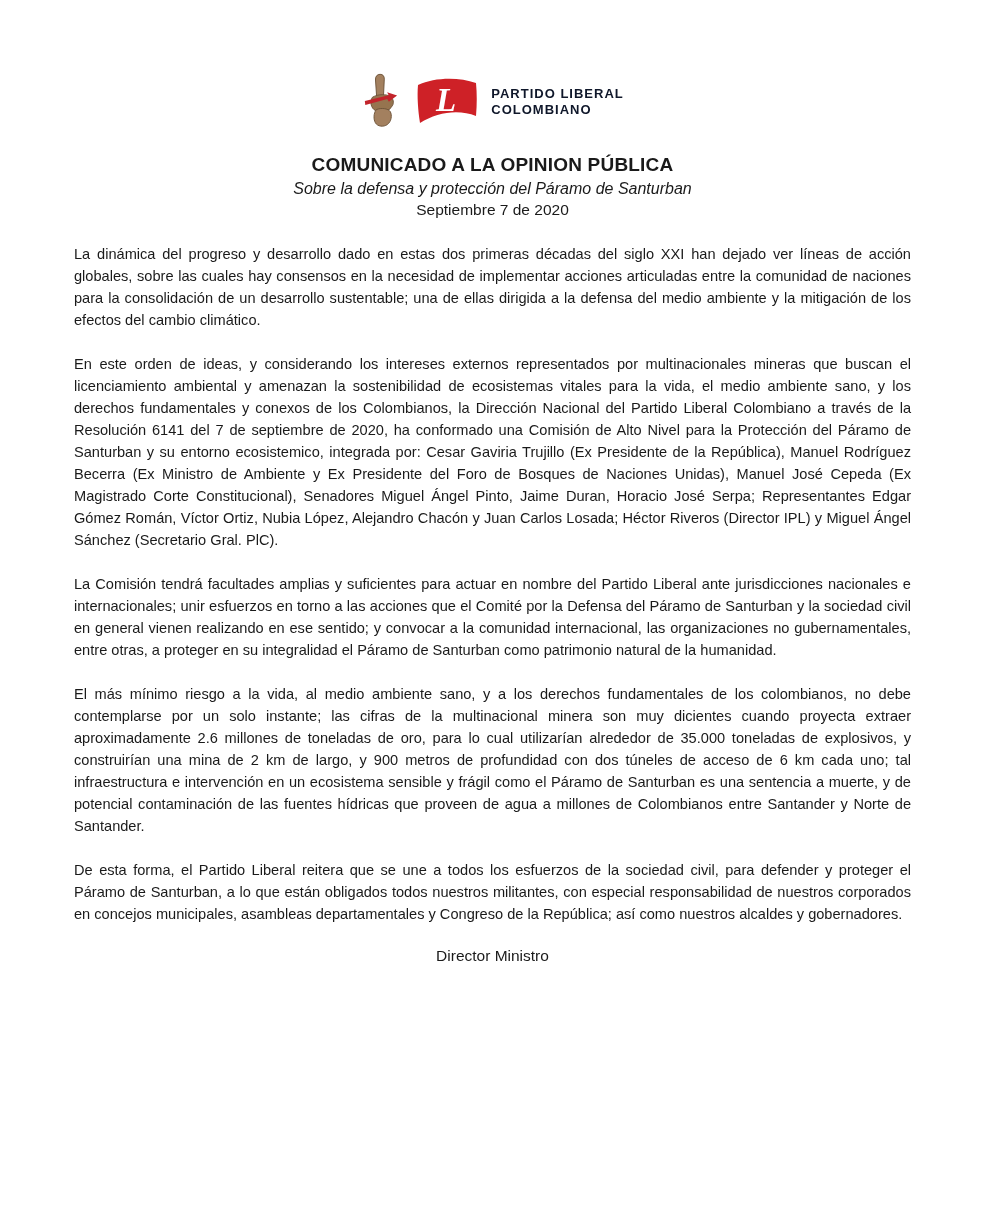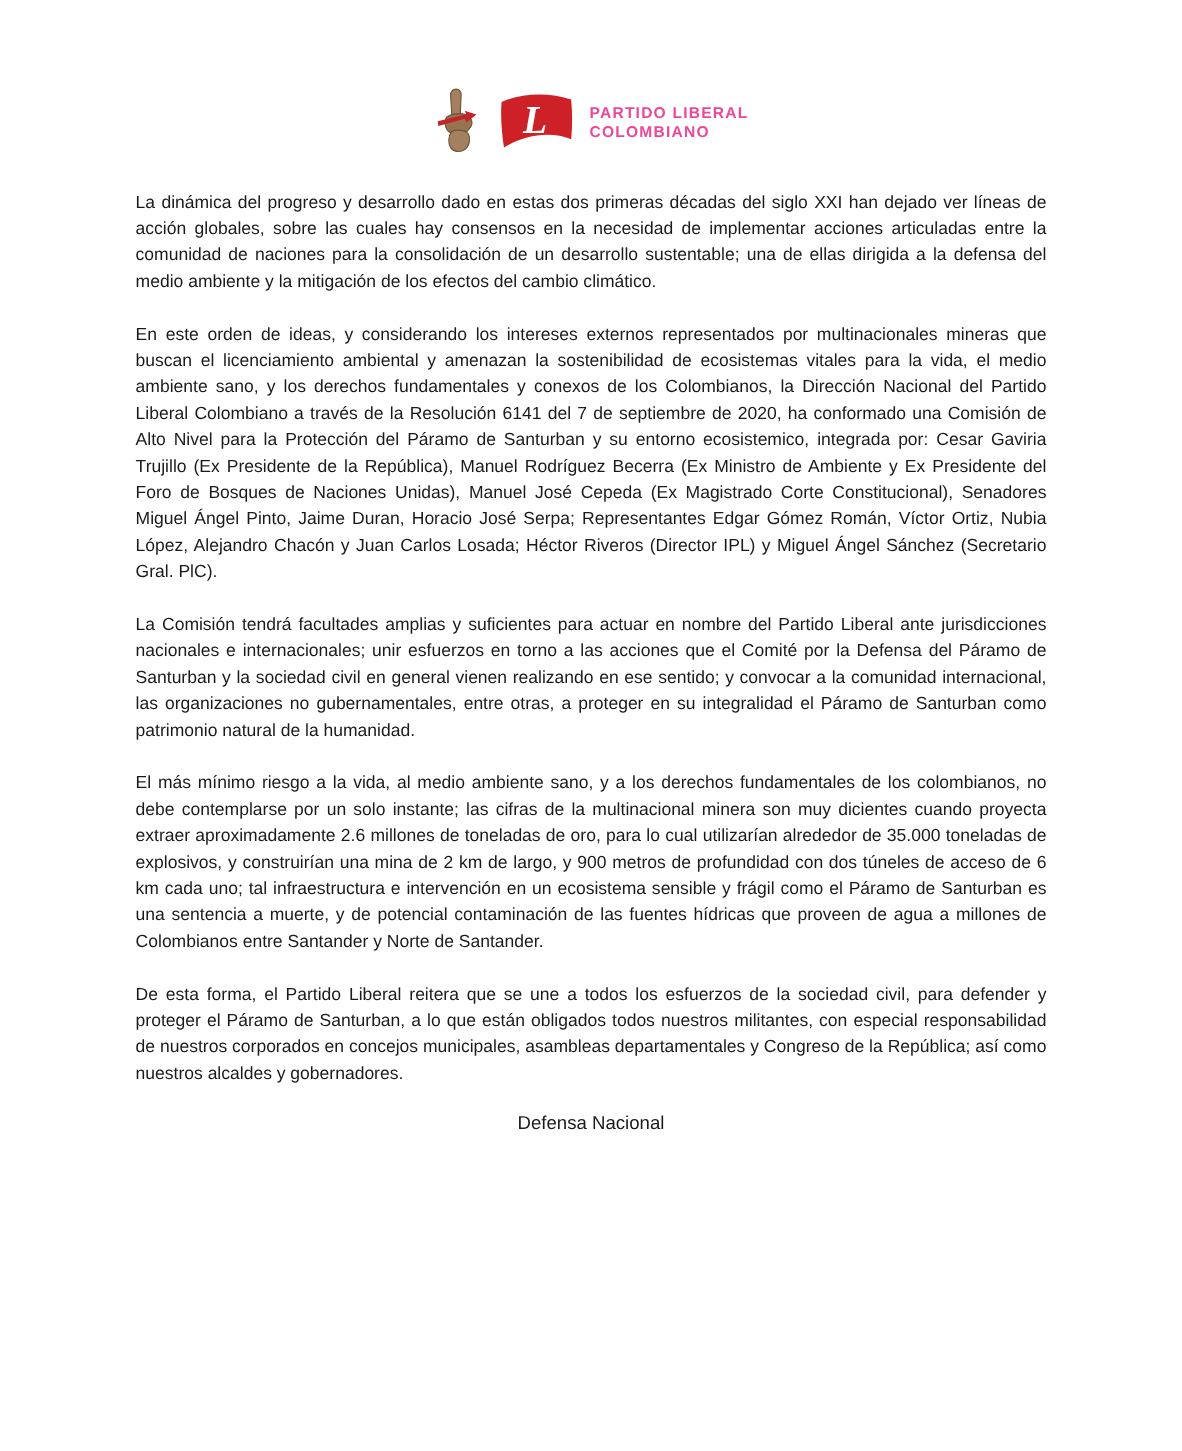--- a/index.html
+++ b/index.html
@@ -15,29 +15,29 @@
   }
   .logo-row {
     display:flex; align-items:center; justify-content:center;
     gap:12px;
     padding-top:70px;
   }
   .hand-wrap { width:42px; height:64px; }
   .flag-wrap { width:64px; height:52px; }
   .logo-text {
     font-size:13px; font-weight:bold;
-    color:#ec4899; letter-spacing:1px;
+    color:#0f172a; letter-spacing:1px;
     line-height:1.25;
   }
   .doc-header { text-align:center; margin-top:20px; }
   .doc-title  { font-size:19px; font-weight:bold; letter-spacing:0.2px; }
   .doc-subtitle { font-size:16px; font-style:italic; margin-top:4px; }
   .doc-date { font-size:15.5px; margin-top:3px; }
   .doc-body {
-    padding:0 113px;
+    padding:0 74px;
     margin-top:24px;
     font-size:14.6px;
     line-height:22px;
     text-align:justify;
   }
   .doc-body p { margin:0 0 22px 0; }
   .signature { text-align:center; margin-top:14px; }
   .sig-name { font-size:16px; font-weight:bold; }
   .sig-role { font-size:15.5px; margin-top:5px; }
 </style>
@@ -64,26 +64,31 @@
       </svg>
     </div>
 
     <div class="logo-text">
       <div>PARTIDO LIBERAL</div>
       <div>COLOMBIANO</div>
     </div>
 
   </div>
 
+  <div class="doc-header">
+    <div class="doc-title">COMUNICADO A LA OPINION PÚBLICA</div>
+    <div class="doc-subtitle">Sobre la defensa y protección del Páramo de Santurban</div>
+    <div class="doc-date">Septiembre 7 de 2020</div>
+  </div>
 
   <div class="doc-body">
     <p>La dinámica del progreso y desarrollo dado en estas dos primeras décadas del siglo XXI han dejado ver líneas de acción globales, sobre las cuales hay consensos en la necesidad de implementar acciones articuladas entre la comunidad de naciones para la consolidación de un desarrollo sustentable; una de ellas dirigida a la defensa del medio ambiente y la mitigación de los efectos del cambio climático.</p>
     <p>En este orden de ideas, y considerando los intereses externos representados por multinacionales mineras que buscan el licenciamiento ambiental y amenazan la sostenibilidad de ecosistemas vitales para la vida, el medio ambiente sano, y los derechos fundamentales y conexos de los Colombianos, la Dirección Nacional del Partido Liberal Colombiano a través de la Resolución 6141 del 7 de septiembre de 2020, ha conformado una Comisión de Alto Nivel para la Protección del Páramo de Santurban y su entorno ecosistemico, integrada por: Cesar Gaviria Trujillo (Ex Presidente de la República), Manuel Rodríguez Becerra (Ex Ministro de Ambiente y Ex Presidente del Foro de Bosques de Naciones Unidas), Manuel José Cepeda (Ex Magistrado Corte Constitucional), Senadores Miguel Ángel Pinto, Jaime Duran, Horacio José Serpa; Representantes Edgar Gómez Román, Víctor Ortiz, Nubia López, Alejandro Chacón y Juan Carlos Losada; Héctor Riveros (Director IPL) y Miguel Ángel Sánchez (Secretario Gral. PlC).</p>
     <p>La Comisión tendrá facultades amplias y suficientes para actuar en nombre del Partido Liberal ante jurisdicciones nacionales e internacionales; unir esfuerzos en torno a las acciones que el Comité por la Defensa del Páramo de Santurban y la sociedad civil en general vienen realizando en ese sentido; y convocar a la comunidad internacional, las organizaciones no gubernamentales, entre otras, a proteger en su integralidad el Páramo de Santurban como patrimonio natural de la humanidad.</p>
     <p>El más mínimo riesgo a la vida, al medio ambiente sano, y a los derechos fundamentales de los colombianos, no debe contemplarse por un solo instante; las cifras de la multinacional minera son muy dicientes cuando proyecta extraer aproximadamente 2.6 millones de toneladas de oro, para lo cual utilizarían alrededor de 35.000 toneladas de explosivos, y construirían una mina de 2 km de largo, y 900 metros de profundidad con dos túneles de acceso de 6 km cada uno; tal infraestructura e intervención en un ecosistema sensible y frágil como el Páramo de Santurban es una sentencia a muerte, y de potencial contaminación de las fuentes hídricas que proveen de agua a millones de Colombianos entre Santander y Norte de Santander.</p>
     <p>De esta forma, el Partido Liberal reitera que se une a todos los esfuerzos de la sociedad civil, para defender y proteger el Páramo de Santurban, a lo que están obligados todos nuestros militantes, con especial responsabilidad de nuestros corporados en concejos municipales, asambleas departamentales y Congreso de la República; así como nuestros alcaldes y gobernadores.</p>
   </div>
 
   <div class="signature">
-    <div class="sig-role">Defensa Nacional</div>
+    <div class="sig-role">Director Ministro</div>
   </div>
 
 </div>
 
 </body></html>

